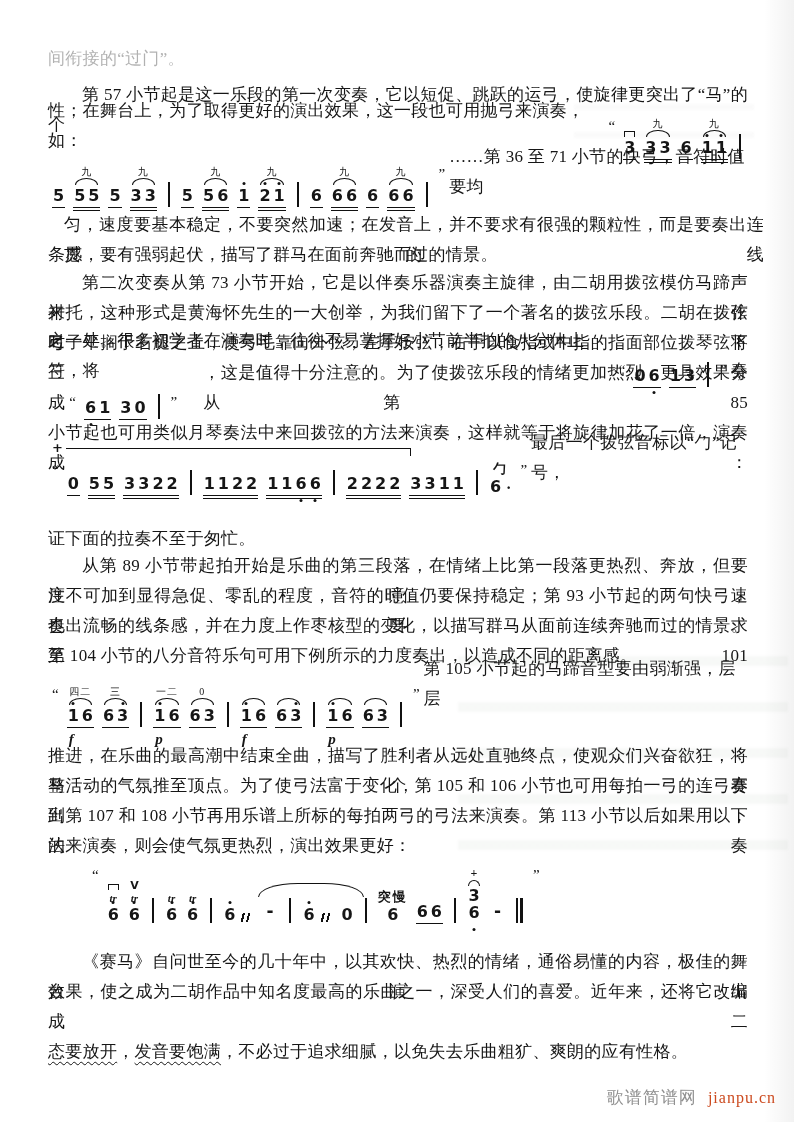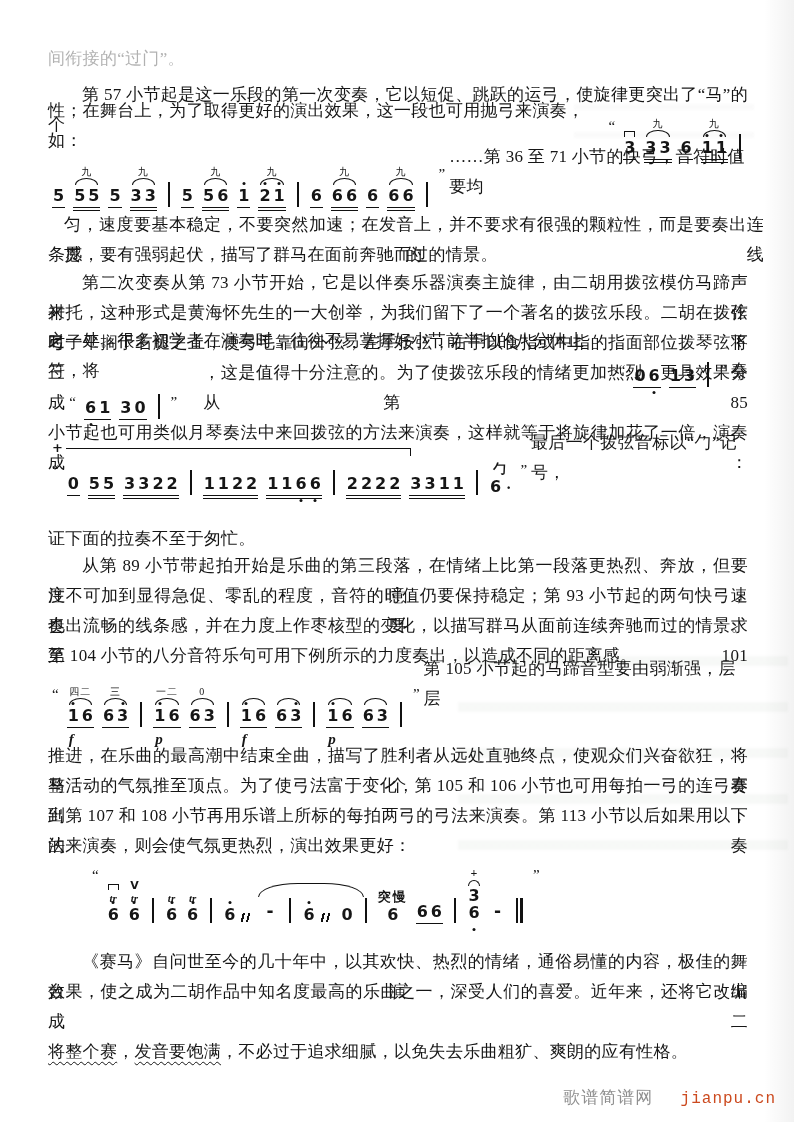--- a/index.html
+++ b/index.html
@@ -84,21 +84,21 @@
   #l10{top:384px;height:36px;} #l10 .txt{padding-bottom:2px;} #l10 .grow{flex:1;text-align:justify;text-align-last:justify;margin-left:22px;}
   #l11{top:418px;}
   #l12{top:436px;height:60px;} #l12 .txt{padding-bottom:8px;} #l12 .mrow{padding-top:14px;}
   #l13{top:494px;} #l14{top:524px;} #l15{top:551px;font-family:Liberation Serif, serif;} #l16{top:581px;} #l17{top:611px;} #l18{top:641px;}
   #l19{top:654px;height:74px;} #l19 .txt{padding-bottom:14px;}
   #l20{top:741px;} #l21{top:771px;} #l22{top:801px;} #l23{top:831px;}
   #l24{top:848px;height:76px;left:88px;width:620px;}
   #l25{top:947px;} #l26{top:977px;} #l27{top:1007px;} #l28{top:1037px;}
   .watermark{position:absolute;right:18px;top:1086px;font-size:17px;letter-spacing:1px;}
   .watermark .site{color:#8f8f8f;}
-  .watermark .domain{color:#cc4a1f;font-family:Liberation Mono, monospace;font-size:16px;margin-left:22px;text-align:center;}
+  .watermark .domain{color:#cc4a1f;font-family:Liberation Serif, serif;font-size:16px;margin-left:6px;text-align:center;}
 </style>
 </head>
 <body>
 
 <div class="page">
   <div class="shade"></div>
   <div class="bleed b1"></div>
   <div class="bleed b2"></div>
 
   <div class="line noj faint" id="l0">间衔接的“过门”。</div>
@@ -698,19 +698,19 @@
           </span>
         </span>
         <span class="ndash">-</span>
         <span class="nbar2"></span>
         <span class="nq">”</span>
       </span>
   </div>
 
   <div class="line ind" id="l25">《赛马》自问世至今的几十年中，以其欢快、热烈的情绪，通俗易懂的内容，极佳的舞台演出</div>
   <div class="line" id="l26">效果，使之成为二胡作品中知名度最高的乐曲之一，深受人们的喜爱。近年来，还将它改编成二</div>
-  <div class="line noj" id="l28"><span class="emph">将整个赛</span><span>，</span><span class="emph">发音要饱满</span><span>，不必过于追求细腻，以免失去乐曲粗犷、爽朗的应有性格。</span></div>
+  <div class="line noj" id="l28"><span class="emph">态要放开</span><span>，</span><span class="emph">发音要饱满</span><span>，不必过于追求细腻，以免失去乐曲粗犷、爽朗的应有性格。</span></div>
 
   <div class="watermark">
     <span class="site">歌谱简谱网</span>
     <span class="domain">jianpu.cn</span>
   </div>
 </div>
 
 </body></html>

